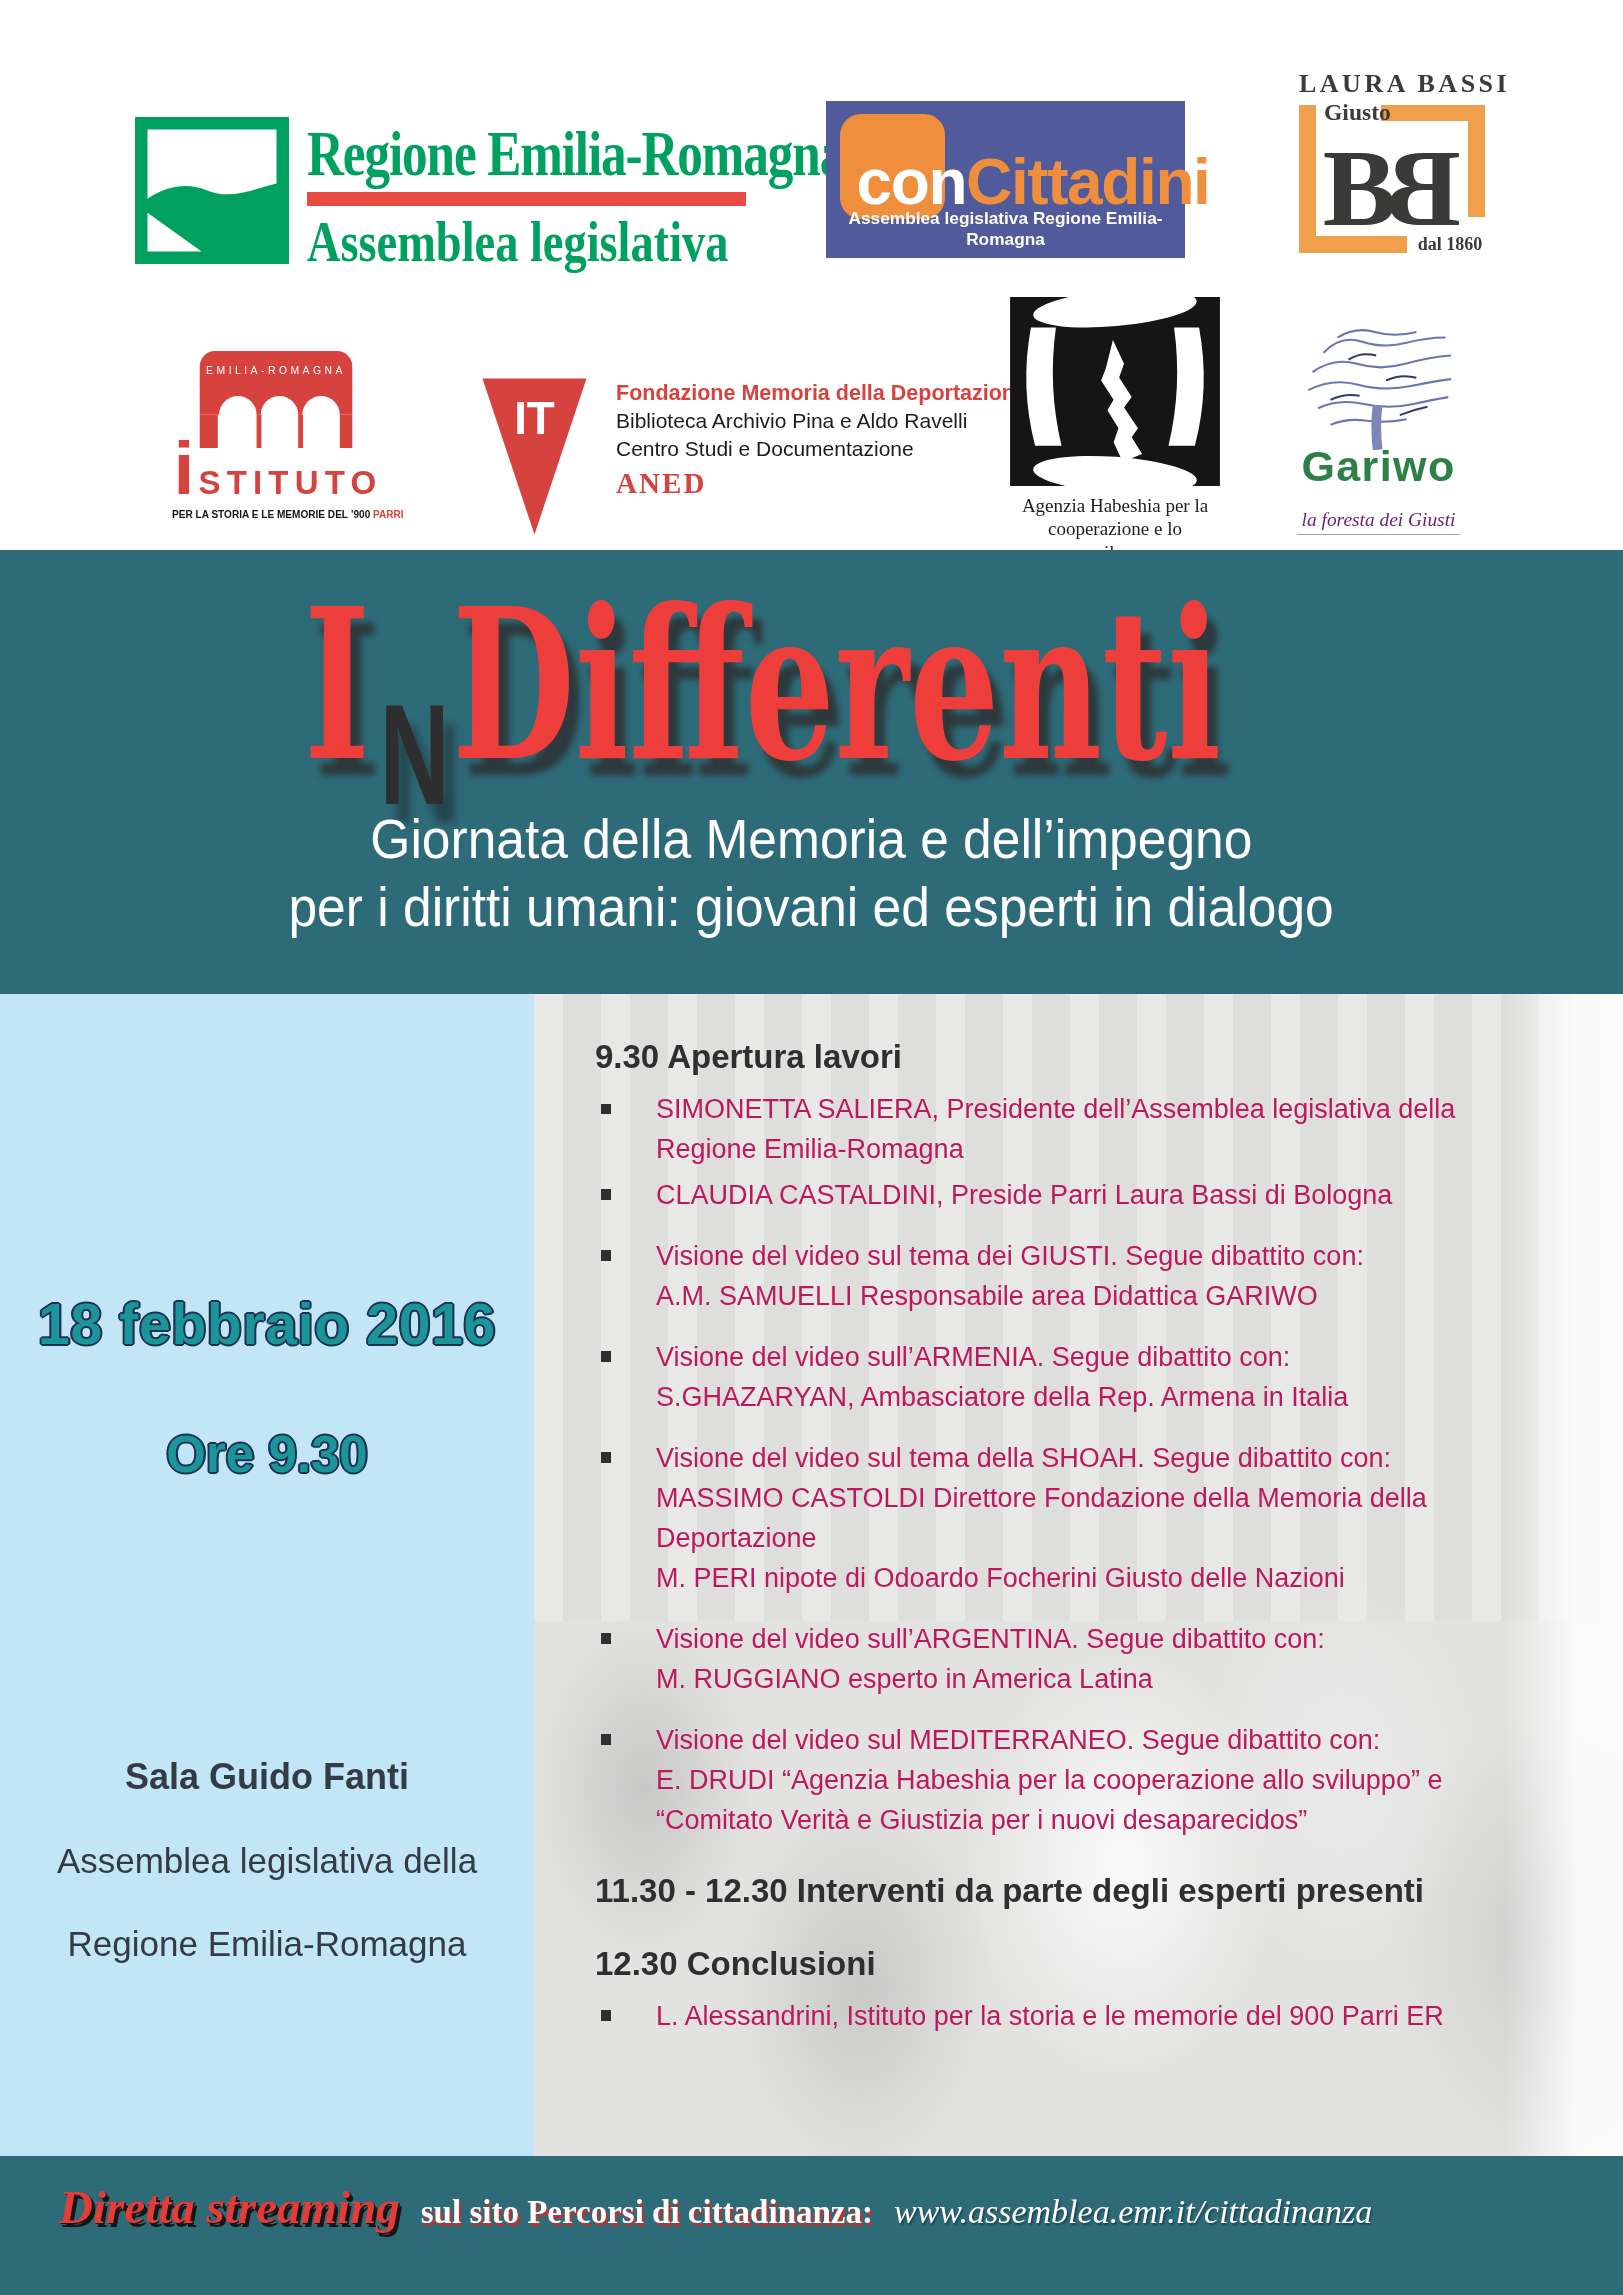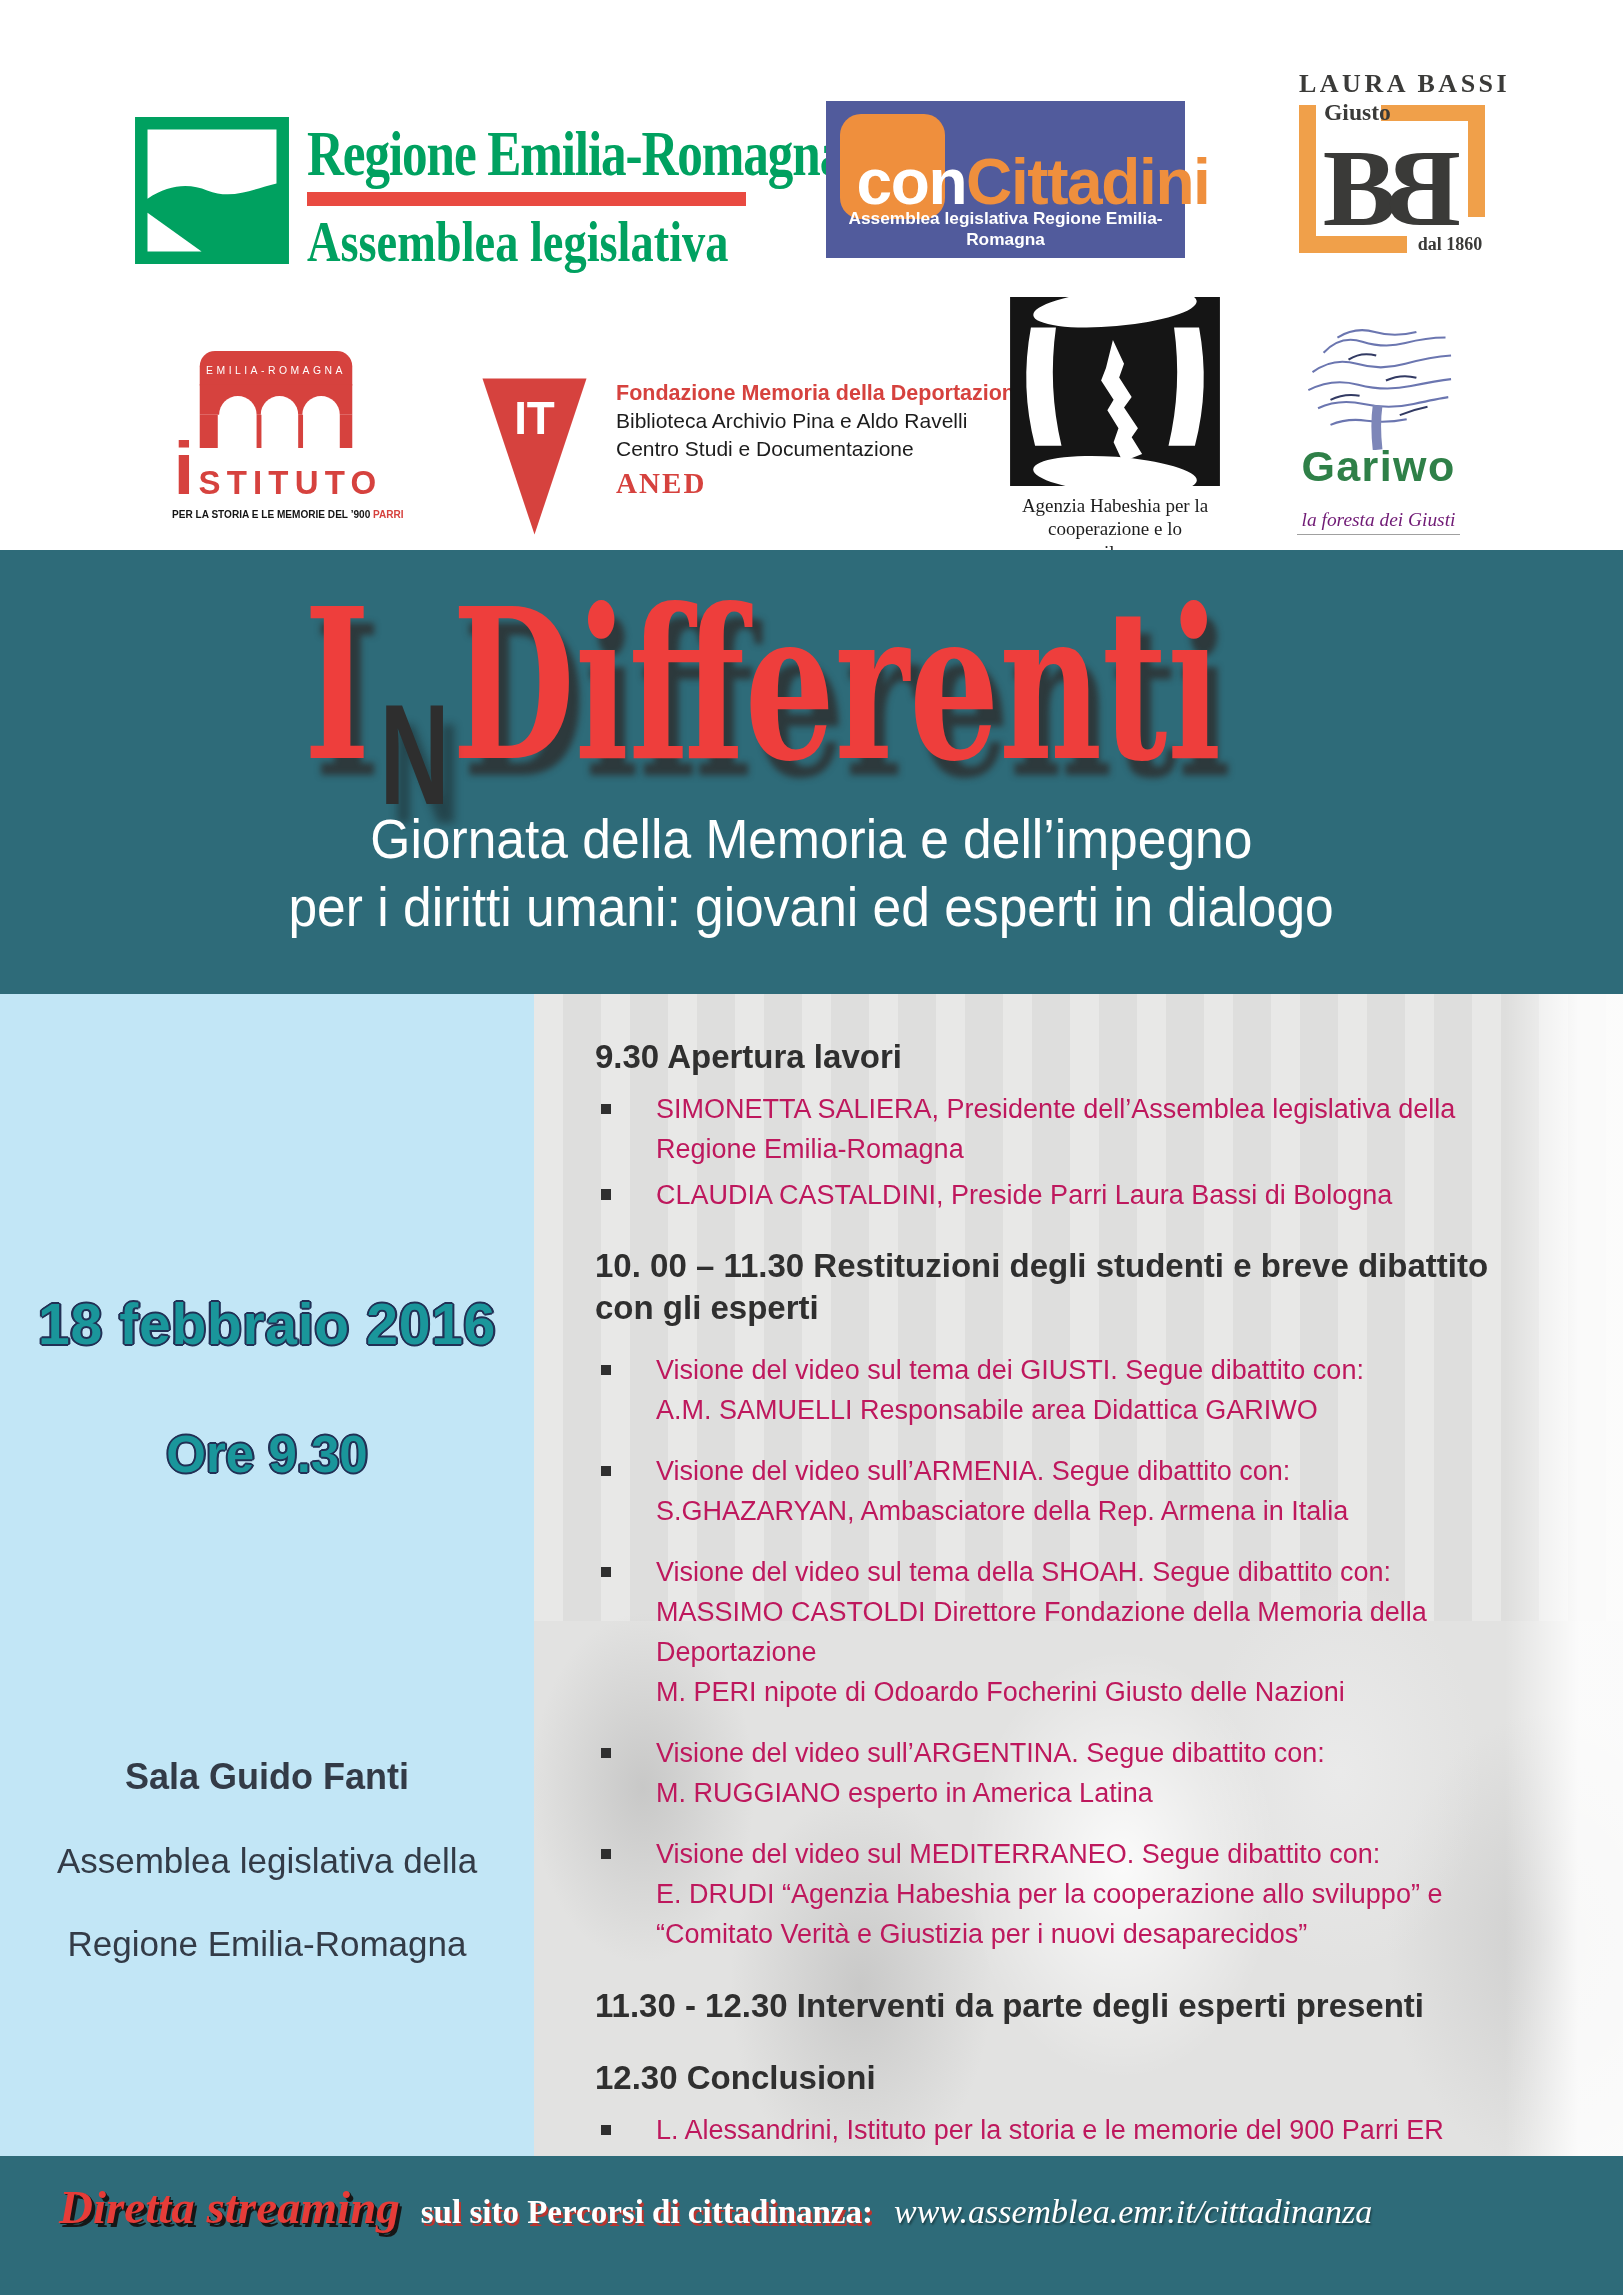--- a/index.html
+++ b/index.html
@@ -271,21 +271,20 @@
             <div class="prog-item">
               <span class="bq"></span>
               <div class="prog-text">SIMONETTA SALIERA, Presidente dell’Assemblea legislativa della<br>Regione Emilia-Romagna</div>
             </div>
             <div class="prog-item">
               <span class="bq"></span>
               <div class="prog-text">CLAUDIA CASTALDINI, Preside Parri Laura Bassi di Bologna</div>
             </div>
           </div>
           <div class="prog-sec">
-            <div class="prog-heading">10. 00 – 11.30 Restituzioni degli studenti e breve dibattito<br>con gli esperti</div>
             <div class="prog-item">
               <span class="bq"></span>
               <div class="prog-text">Visione del video sul tema dei GIUSTI. Segue dibattito con:<br>A.M. SAMUELLI Responsabile area Didattica GARIWO</div>
             </div>
             <div class="prog-item">
               <span class="bq"></span>
               <div class="prog-text">Visione del video sull’ARMENIA. Segue dibattito con:<br>S.GHAZARYAN, Ambasciatore della Rep. Armena in Italia</div>
             </div>
             <div class="prog-item">
               <span class="bq"></span>

